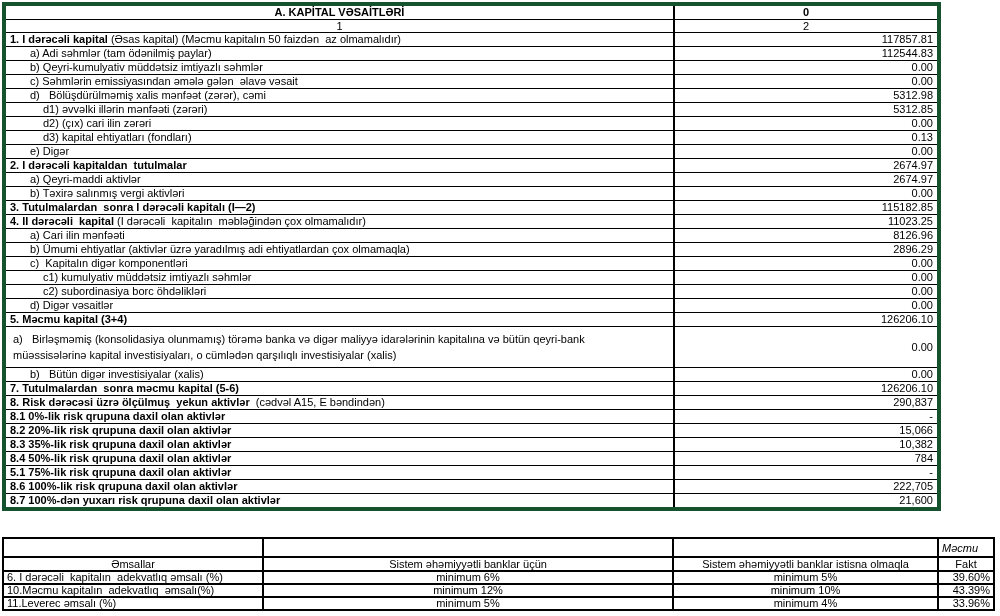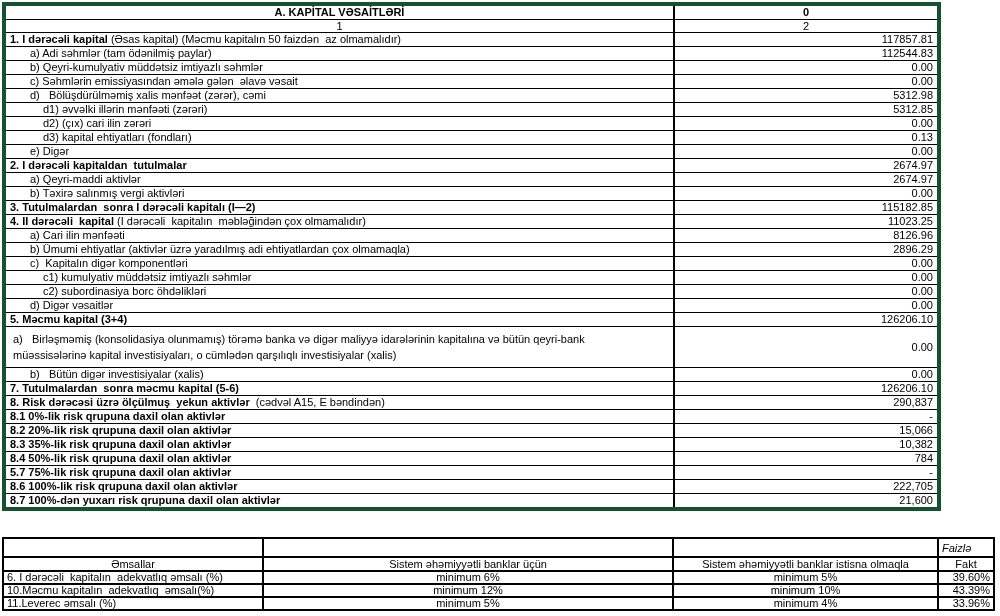--- a/index.html
+++ b/index.html
@@ -225,21 +225,21 @@
       </tr>
       <tr>
         <td class="label indent0"><b>8.3 35%-lik risk qrupuna daxil olan aktivlər</b></td>
         <td class="value">10,382</td>
       </tr>
       <tr>
         <td class="label indent0"><b>8.4 50%-lik risk qrupuna daxil olan aktivlər</b></td>
         <td class="value">784</td>
       </tr>
       <tr>
-        <td class="label indent0"><b>5.7 75%-lik risk qrupuna daxil olan aktivlər</b></td>
+        <td class="label indent0"><b>5.1 75%-lik risk qrupuna daxil olan aktivlər</b></td>
         <td class="value">-</td>
       </tr>
       <tr>
         <td class="label indent0"><b>8.6 100%-lik risk qrupuna daxil olan aktivlər</b></td>
         <td class="value">222,705</td>
       </tr>
       <tr>
         <td class="label indent0"><b>8.7 100%-dən yuxarı risk qrupuna daxil olan aktivlər</b></td>
         <td class="value">21,600</td>
       </tr>
@@ -251,21 +251,21 @@
     <col class="c1">
       <col class="c2">
       <col class="c3">
       <col class="c4">
   </colgroup>
   <thead>
     <tr class="r-top">
       <td></td>
       <td></td>
       <td></td>
-      <td class="faizle">Faizlə</td>
+      <td class="faizle">Məcmu</td>
     </tr>
     <tr class="r-head">
       <td>Əmsallar</td>
       <td>Sistem əhəmiyyətli banklar üçün</td>
       <td>Sistem əhəmiyyətli banklar istisna olmaqla</td>
       <td>Fakt</td>
     </tr>
   </thead>
   <tbody>
       <tr>

